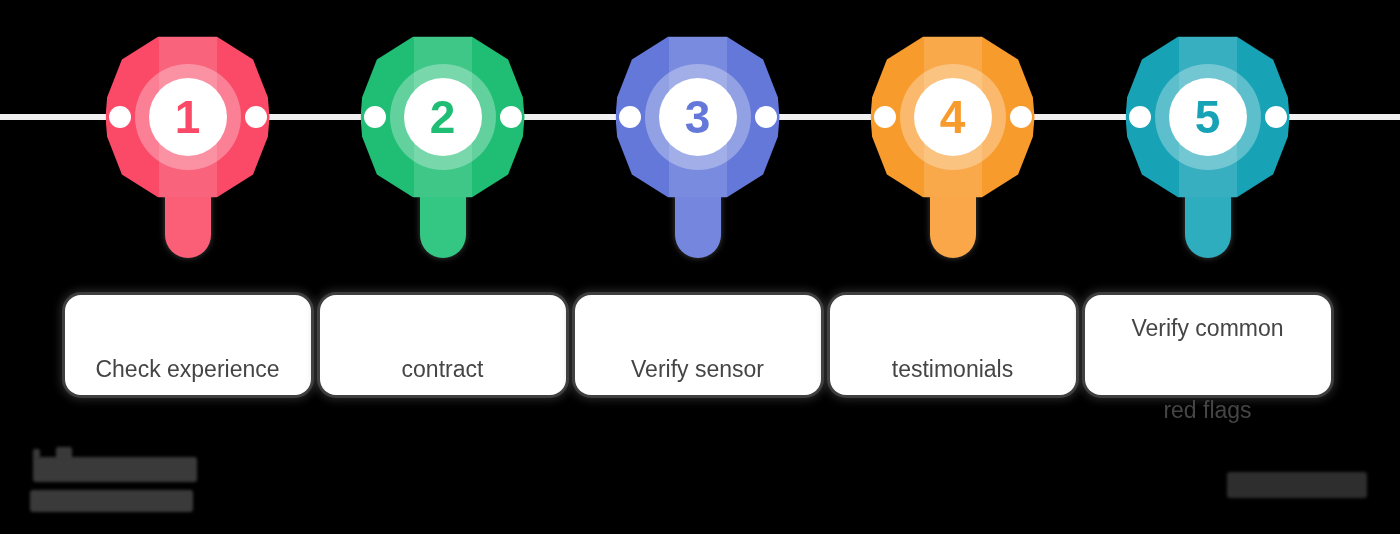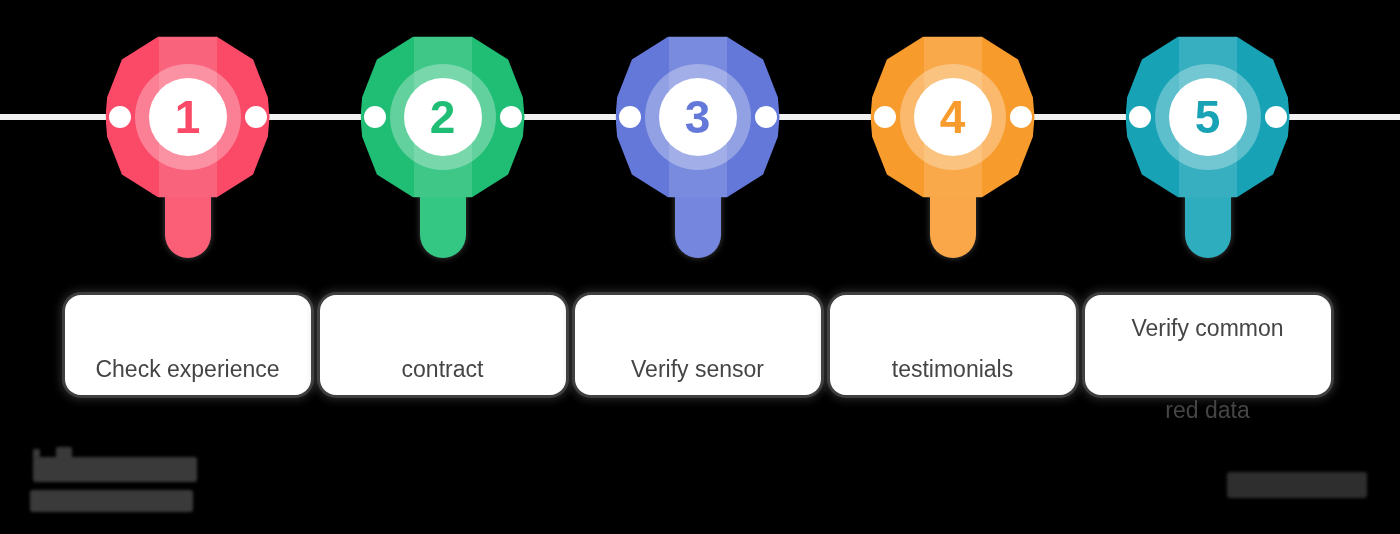--- a/index.html
+++ b/index.html
@@ -210,21 +210,21 @@
       <div class="band"></div>
       <div class="ring"></div>
       <div class="num-circle">
         <span class="num" style="color: rgb(23, 162, 182);">5</span>
       </div>
     </div>
     <div class="dot dot-left" style="background: rgb(255, 255, 255);"></div>
     <div class="dot dot-right" style="background: rgb(255, 255, 255);"></div>
     <div class="card">
       <span class="card-line">Verify common</span>
-      <span class="card-line">red data</span>
+      <span class="card-line">red flags</span>
     </div>
   </div>
 
   <div class="wm wm-left-tick" style="background: rgb(58, 58, 58);"></div>
   <div class="wm wm-left-asc" style="background: rgb(58, 58, 58);"></div>
   <div class="wm wm-left-1" style="background: rgb(58, 58, 58);"></div>
   <div class="wm wm-left-2" style="background: rgb(58, 58, 58);"></div>
   <div class="wm wm-right" style="background: rgb(46, 46, 46);"></div>
 
 </div>

